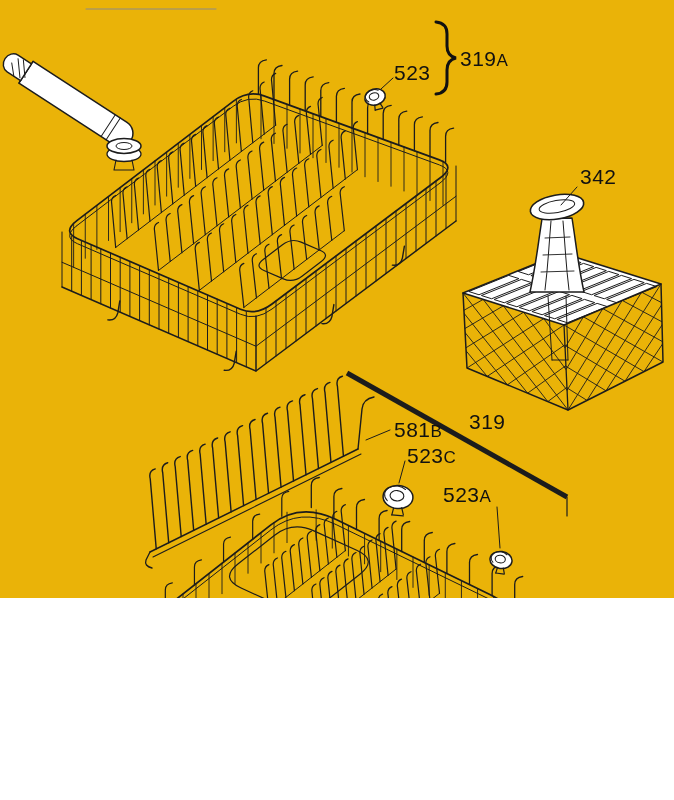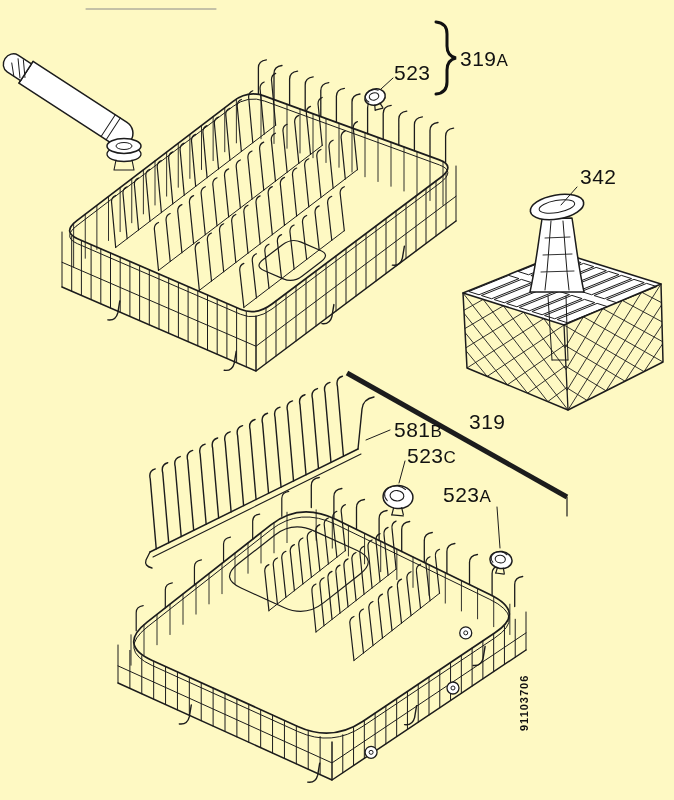--- a/index.html
+++ b/index.html
@@ -1,16 +1,16 @@
 <!DOCTYPE html>
 <html><head>
 <meta charset="utf-8">
 <style>
   html,body{margin:0;padding:0;background:#fff;}
-  .page{position:relative;width:674px;height:800px;background:#fef9c3;overflow:hidden;}
+  .page{position:relative;width:674px;height:598px;background:#eab308;overflow:hidden;}
   svg{display:block;}
   .lbl{font-family:"Liberation Sans",sans-serif;font-size:21px;fill:#111;letter-spacing:.5px;}
   .sfx{font-size:17px;}
   .docnum{font-family:"Liberation Sans",sans-serif;font-size:11px;font-weight:bold;fill:#111;letter-spacing:1px;}
 </style>
 </head>
 <body>
 
 <div class="page">
 <svg id="art" width="674" height="800" viewBox="0 0 674 800">

